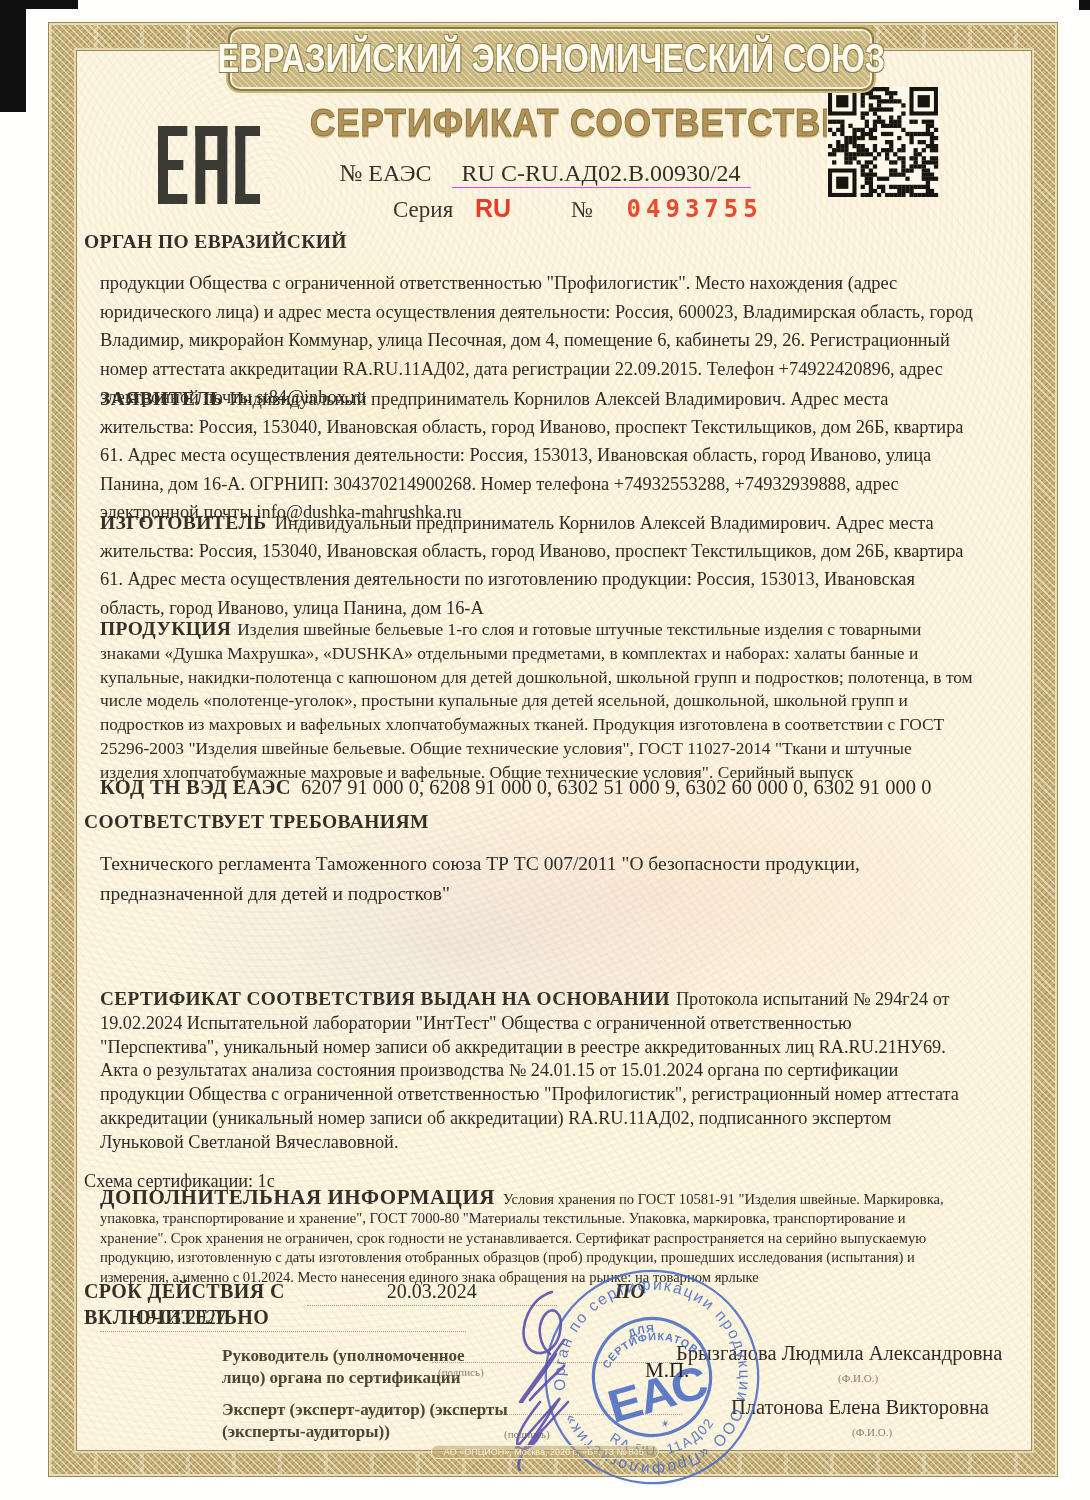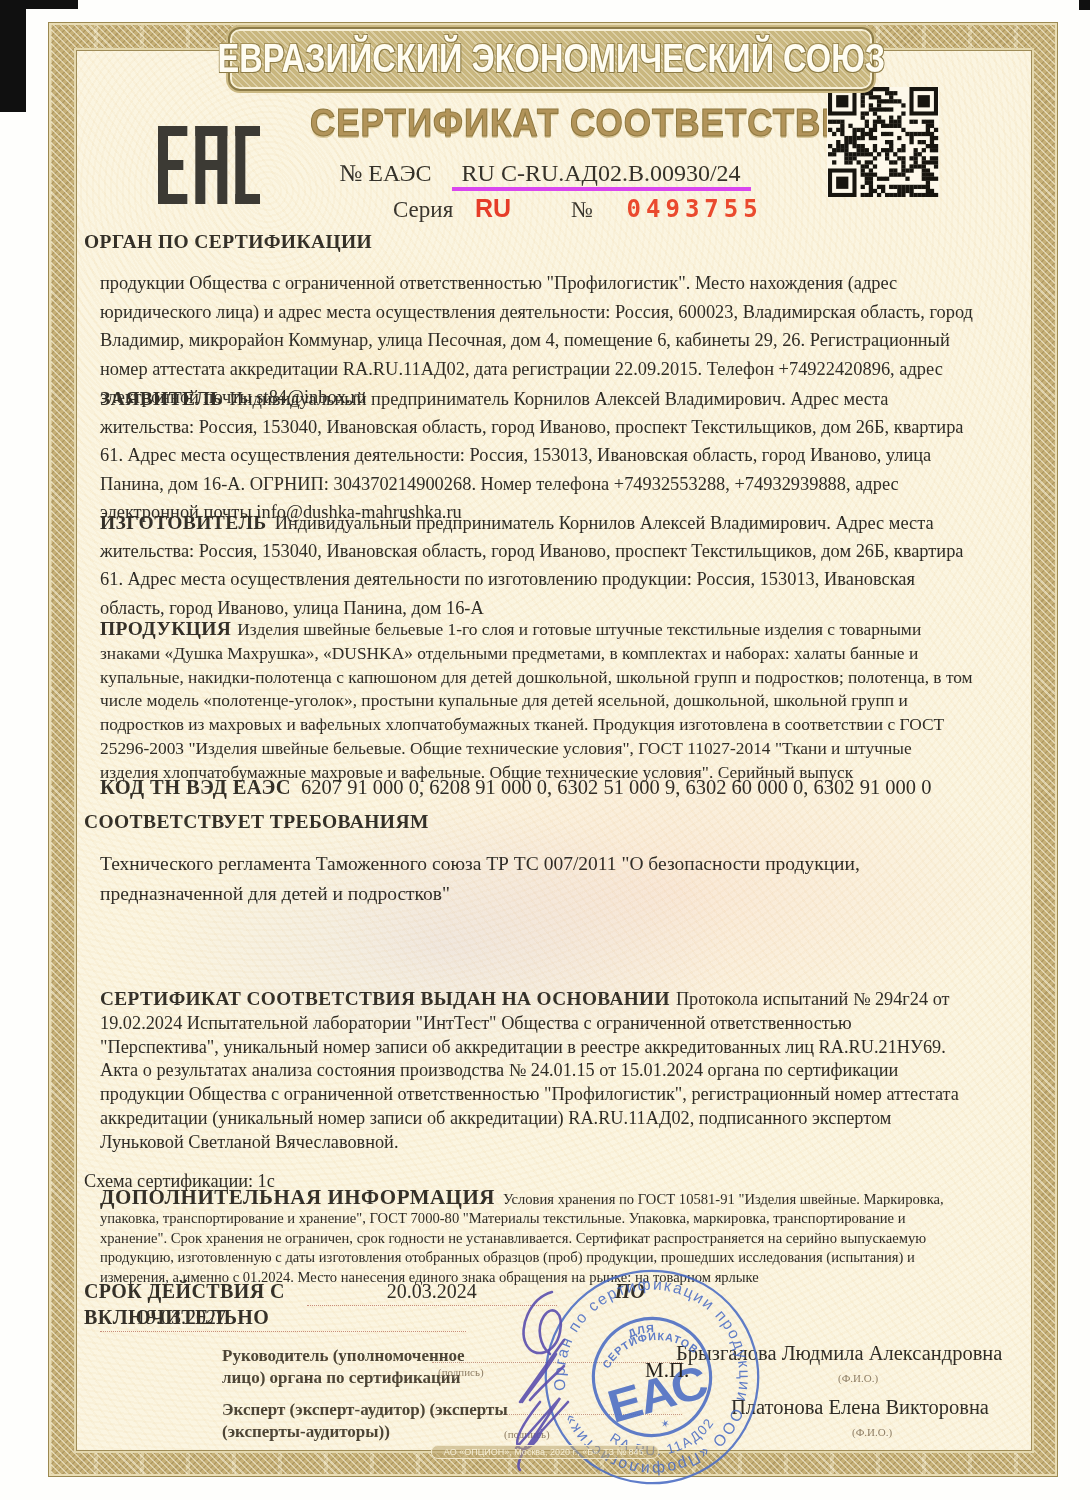--- a/index.html
+++ b/index.html
@@ -58,21 +58,21 @@
   .title{
     position:absolute;left:310px;top:103px;width:500px;text-align:center;z-index:5;
     font-family:"Liberation Sans", sans-serif;font-weight:bold;font-size:35px;letter-spacing:1px;
     color:#b2945a;-webkit-text-stroke:1px #8f7840;transform:scaleY(1.12);
     text-shadow:0 1px 0 #d9c globalThis;
     text-shadow:0 1px 0 #d9c89a;
     white-space:nowrap;
   }
   .numrow{position:absolute;left:0;top:160px;width:1090px;text-align:center;z-index:5;font-size:24px;color:#35322a;}
   .numrow .lbl{margin-right:14px;color:#44403а;}
-  .numrow .val{border-bottom:4px solid #d946ef;padding:0 10px 1px 10px;text-align:right;}
+  .numrow .val{border-bottom:1px solid #d946ef;padding:0 10px 1px 10px;text-align:right;}
   .serrow{position:absolute;left:393px;top:194px;z-index:5;font-size:23px;color:#3a362e;}
   .serrow .ru{font-family:"Liberation Sans", sans-serif;font-weight:bold;color:#e63c28;margin:8px 54px 0 16px;font-size:25px;}
   .serrow .blank{font-family:"DejaVu Sans Mono", monospace;font-weight:bold;color:#ea4a2e;letter-spacing:5px;margin-left:28px;font-size:24px;}
   .qr{position:absolute;left:827px;top:87px;width:112px;height:110px;background:#fdf8ea;z-index:5;}
   
   .sec{position:absolute;left:84px;width:906px;z-index:5;}
   .shead{font-weight:bold;color:#343028;letter-spacing:.4px;}
   .p{margin:16px;}
   .org-h{font-size:19.5px;margin-bottom:4px;}
   .org-b{font-size:18.4px;line-height:28.5px;}
@@ -452,21 +452,21 @@
       <rect x="85.92592592592594" y="0" width="30.074074074074076" height="30.074074074074076" fill="#17150f"></rect>
       <rect x="90.22222222222223" y="4.296296296296297" width="21.481481481481485" height="21.481481481481485" fill="#fdf8ea"></rect>
       <rect x="94.51851851851853" y="8.592592592592593" width="12.88888888888889" height="12.88888888888889" fill="#17150f"></rect>
       <rect x="0" y="85.92592592592594" width="30.074074074074076" height="30.074074074074076" fill="#17150f"></rect>
       <rect x="4.296296296296297" y="90.22222222222223" width="21.481481481481485" height="21.481481481481485" fill="#fdf8ea"></rect>
       <rect x="8.592592592592593" y="94.51851851851853" width="12.88888888888889" height="12.88888888888889" fill="#17150f"></rect>
     </svg>
 </div>
 
 <div class="sec" style="top:231px">
-  <div class="shead org-h">ОРГАН ПО СЕРТИФИКАЦИИ</div>
+  <div class="shead org-h">ОРГАН ПО ЕВРАЗИЙСКИЙ</div>
   <p class="p org-b">продукции Общества с ограниченной ответственностью "Профилогистик". Место нахождения (адрес юридического лица) и адрес места осуществления деятельности: Россия, 600023, Владимирская область, город Владимир, микрорайон Коммунар, улица Песочная, дом 4, помещение 6, кабинеты 29, 26. Регистрационный номер аттестата аккредитации RA.RU.11АД02, дата регистрации 22.09.2015. Телефон +74922420896, адрес электронной почты st84@inbox.ru</p>
 </div>
 
 <div class="sec" style="top:369px">
   <p class="p app-b"><span class="shead">ЗАЯВИТЕЛЬ</span><span>Индивидуальный предприниматель Корнилов Алексей Владимирович. Адрес места жительства: Россия, 153040, Ивановская область, город Иваново, проспект Текстильщиков, дом 26Б, квартира 61. Адрес места осуществления деятельности: Россия, 153013, Ивановская область, город Иваново, улица Панина, дом 16-А. ОГРНИП: 304370214900268. Номер телефона +74932553288, +74932939888, адрес электронной почты info@dushka-mahrushka.ru</span></p>
 </div>
 
 <div class="sec" style="top:493px">
   <p class="p man-b"><span class="shead">ИЗГОТОВИТЕЛЬ</span><span>Индивидуальный предприниматель Корнилов Алексей Владимирович. Адрес места жительства: Россия, 153040, Ивановская область, город Иваново, проспект Текстильщиков, дом 26Б, квартира 61. Адрес места осуществления деятельности по изготовлению продукции: Россия, 153013, Ивановская область, город Иваново, улица Панина, дом 16-А</span></p>
 </div>

